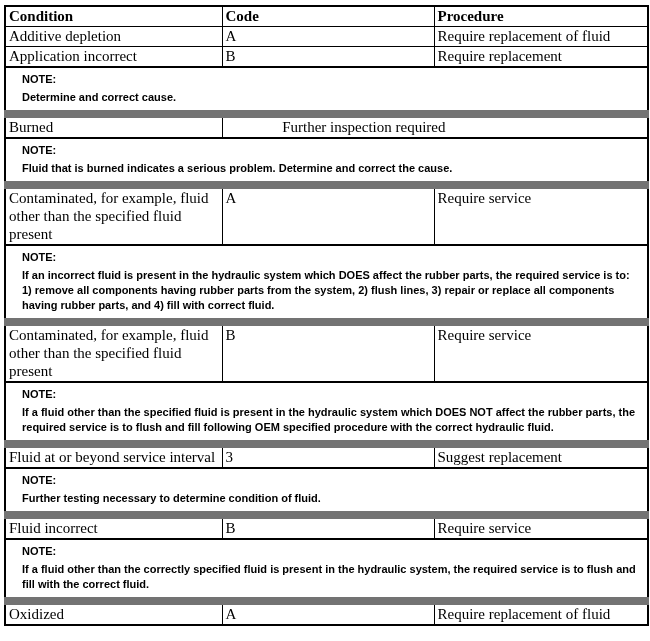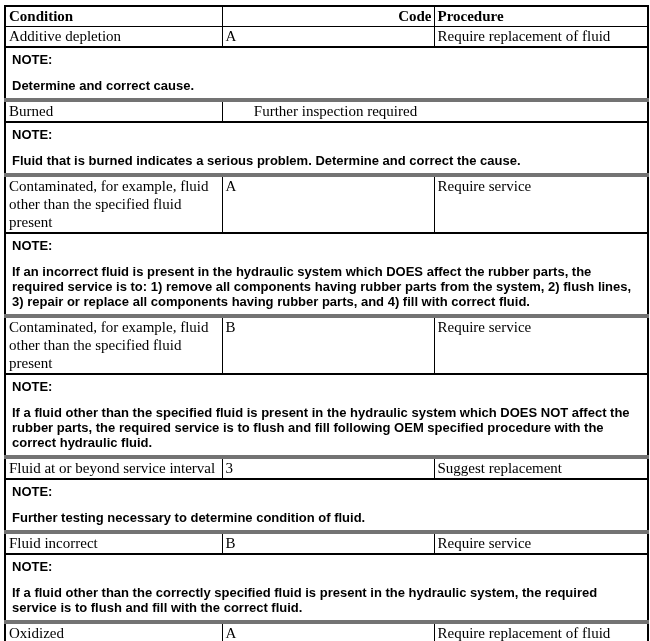--- a/index.html
+++ b/index.html
@@ -24,37 +24,37 @@
 
   td {
     border: 1px solid #000;
     vertical-align: top;
     padding: 0 2px 1px 3px;
     line-height: 18px;
     overflow: hidden;
   }
 
   tr.hdr td { font-weight: bold; height: 20px; }
-  td.center { text-align: right; }
+  td.center { text-align: left; }
   td.nowrap { white-space: nowrap; }
 
   tr.row td { height: 19px; margin-left: 44px; }
 
   tr.note td {
     border-top: 2px solid #000;
-    border-bottom: 4px solid #737373;
+    border-bottom: 8px solid #737373;
     font-family: "Liberation Sans", sans-serif;
     font-weight: bold;
-    font-size: 13px;
+    font-size: 11px;
     line-height: 15px;
-    padding: 4px 6px 5px 6px;
+    padding: 4px 6px 5px 16px;
   }
-  .note-text { margin-top: 11px; }
+  .note-text { margin-top: 3px; }
 
-  .span-inner { width: 220px; text-align: center; white-space: nowrap; }
+  .span-inner { width: 220px; text-align: right; white-space: nowrap; }
 </style>
 </head>
 <body>
 
 <div class="page">
   <table class="diag">
     <colgroup>
         <col class="c1">
         <col class="c2">
         <col class="c3">
@@ -66,20 +66,25 @@
       <td class="center nowrap">Code</td>
       <td class="nowrap">Procedure</td>
     </tr>
 
     <tr class="row">
       <td class="nowrap">Additive depletion</td>
       <td class="nowrap">A</td>
       <td class="nowrap">Require replacement of fluid</td>
     </tr>
 
+    <tr class="row">
+      <td class="nowrap">Application incorrect</td>
+      <td class="nowrap">B</td>
+      <td class="nowrap">Require replacement</td>
+    </tr>
 
     <tr class="note">
       <td colspan="3">
         <div>NOTE:</div>
         <div class="note-text">Determine and correct cause.</div>
       </td>
     </tr>
 
     <tr class="row">
       <td class="nowrap">Burned</td>

